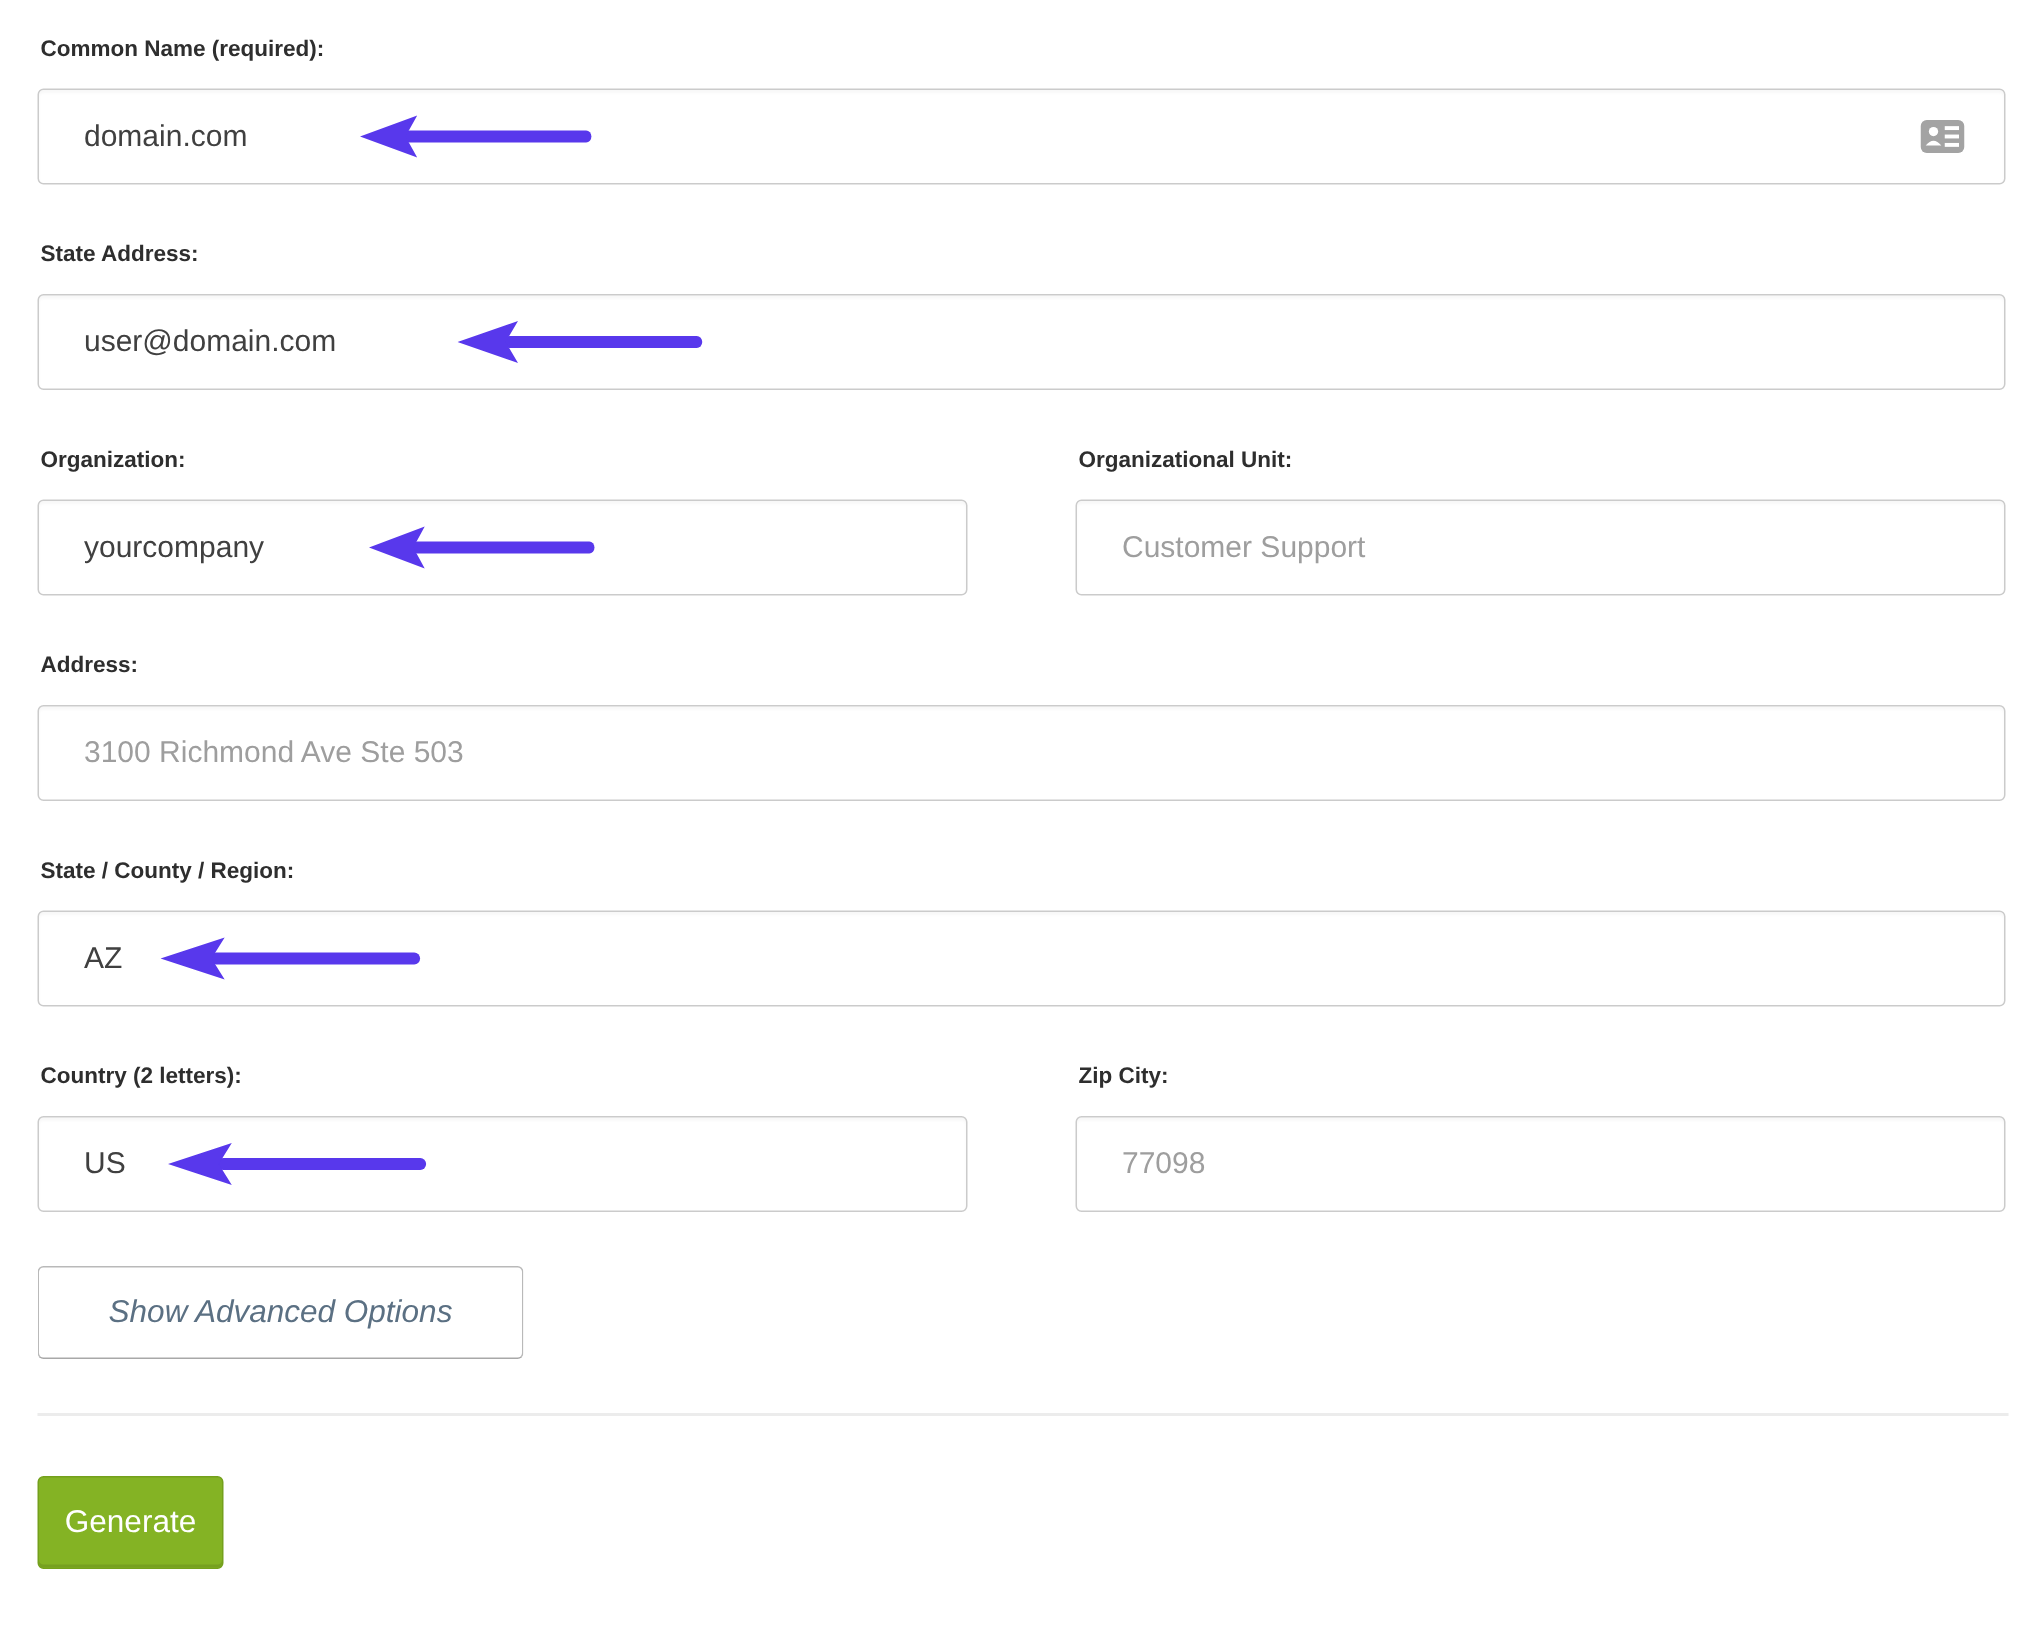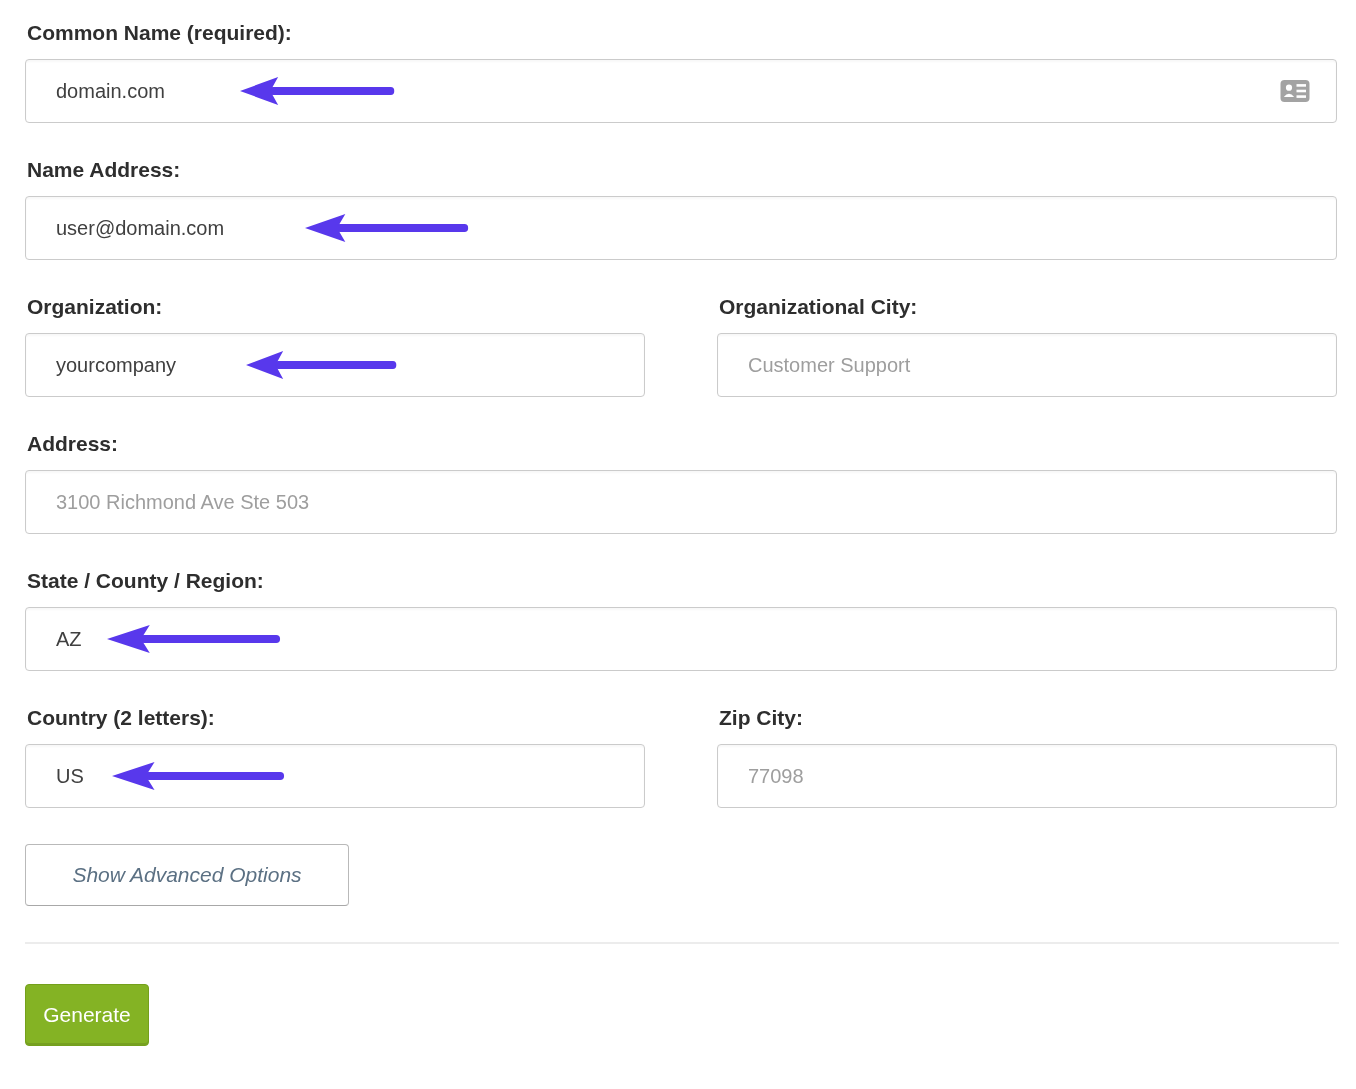--- a/index.html
+++ b/index.html
@@ -19,21 +19,21 @@
   body{
     width:1356px;height:1089px;overflow:hidden;
     font-family:"Liberation Sans", sans-serif;
   }
   .page{
     width:1356px;height:1089px;
     padding:22px 19px 0 25px;
   }
   .field-label{
     display:block;
-    font-size:21px;font-weight:700;color:var(--label);
+    font-size:15px;font-weight:700;color:var(--label);
     line-height:22px;
     margin:0 0 15px 2px;
   }
   .section{margin-top:36px;}
   .section:first-child{margin-top:0;}
   .row{display:flex;gap:72px;}
   .col{flex:1 1 0;min-width:0;}
   .input-wrap{position:relative;}
   .text-input{
     width:100%;height:64px;
@@ -112,21 +112,21 @@
         <path d="M3.8 17.5 q5.2 -6.4 10.4 0 z" fill="#ffffff"></path>
         <rect x="16.5" y="4.6" width="9.5" height="2.6" fill="#ffffff"></rect>
         <rect x="16.5" y="10.2" width="9.5" height="2.6" fill="#ffffff"></rect>
         <rect x="16.5" y="15.8" width="9.5" height="2.6" fill="#ffffff"></rect>
       </svg>
     </div>
   </div>
 
   
   <div class="section">
-    <label class="field-label">Name Address:</label>
+    <label class="field-label">State Address:</label>
     <div class="input-wrap">
       <input class="text-input" type="text" value="user@domain.com" style="">
       <svg class="arrow a-email" viewBox="0 0 180 30" preserveAspectRatio="none">
         <line x1="38" y1="15" x2="174" y2="15" stroke-width="8" stroke-linecap="round"></line>
         <polygon points="0,15 44,1 35,15 44,29"></polygon>
       </svg>
     </div>
   </div>
 
   
@@ -135,21 +135,21 @@
       <label class="field-label">Organization:</label>
       <div class="input-wrap">
         <input class="text-input" type="text" value="yourcompany" style="">
         <svg class="arrow a-org" viewBox="0 0 180 30" preserveAspectRatio="none">
           <line x1="38" y1="15" x2="174" y2="15" stroke-width="8" stroke-linecap="round"></line>
           <polygon points="0,15 44,1 35,15 44,29"></polygon>
         </svg>
       </div>
     </div>
     <div class="col">
-      <label class="field-label">Organizational City:</label>
+      <label class="field-label">Organizational Unit:</label>
       <div class="input-wrap">
         <input class="text-input" type="text" placeholder="Customer Support" style="">
       </div>
     </div>
   </div>
 
   
   <div class="section">
     <label class="field-label">Address:</label>
     <div class="input-wrap">

